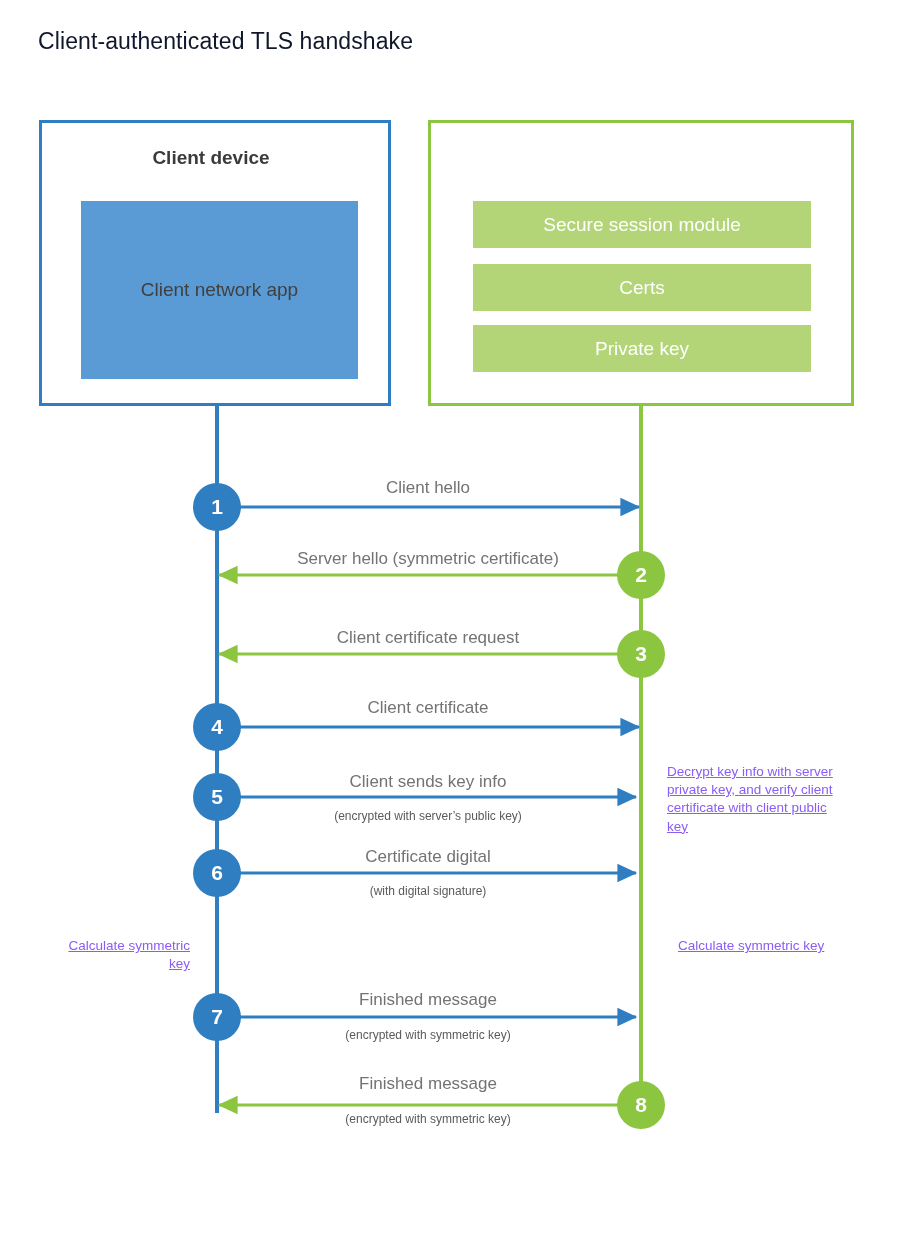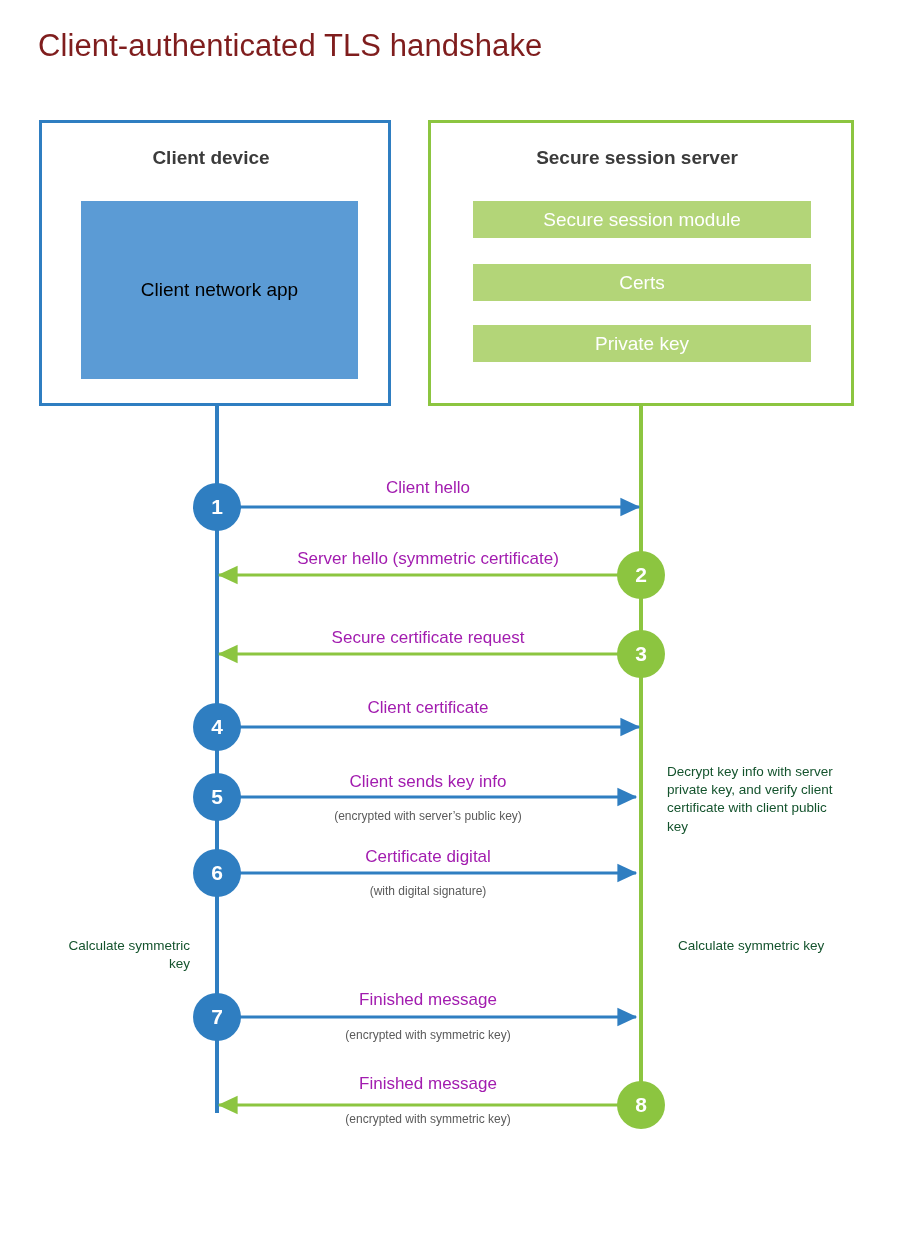--- a/index.html
+++ b/index.html
@@ -14,23 +14,23 @@
     font-family: "Liberation Sans", "DejaVu Sans", sans-serif;
     color: #4d4d4d;
     overflow: hidden;
   }
 
   
   #diagram-title {
     position: absolute;
     left: 38px;
     top: 28px;
-    font-size: 31px;
+    font-size: 23px;
     font-weight: 400;
-    color: #7f1d1d;
+    color: #0f172a;
     letter-spacing: 0.1px;
     white-space: nowrap;
   }
 
   
   .participant-box {
     position: absolute;
     background: #ffffff;
     box-sizing: border-box;
   }
@@ -60,33 +60,33 @@
   }
 
   
   #client-app-block {
     position: absolute;
     left: 39px;
     top: 78px;
     width: 277px;
     height: 178px;
     background: #5b9bd5;
-    color: #000000;
+    color: #404040;
     font-size: 19px;
     display: flex;
     align-items: center;
     justify-content: center;
     text-align: center;
     line-height: 1.3;
   }
   .server-block {
     position: absolute;
     left: 42px;
     width: 338px;
-    height: 37px;
+    height: 47px;
     background: #b3d578;
     color: #ffffff;
     font-size: 19px;
     display: flex;
     align-items: center;
     justify-content: center;
     text-align: center;
   }
   #server-block-0 { top: 78px; }
   #server-block-1 { top: 141px; }
@@ -133,40 +133,41 @@
     align-items: center;
     justify-content: center;
   }
   .step-circle.client { background: #2f7ec1; }
   .step-circle.server { background: #8cc540; }
 
   
   .msg-label {
     position: absolute;
     font-size: 17px;
-    color: #a21caf;
+    color: #737373;
     text-align: center;
     white-space: nowrap;
     transform: translateX(-50%);
   }
   .msg-sub {
     position: absolute;
     font-size: 12px;
     color: #5a5a5a;
     text-align: center;
     white-space: nowrap;
     transform: translateX(-50%);
   }
 
   
   .side-note {
     position: absolute;
     font-size: 13.5px;
     line-height: 1.35;
-    color: #14532d;
+    color: #8b5cf6;
+    text-decoration: underline;
   }
   #note-decrypt {
     left: 667px;
     top: 763px;
     width: 170px;
     text-align: left;
   }
   #note-calc-client {
     left: 60px;
     top: 937px;
@@ -184,21 +185,20 @@
 <body>
 
 <div id="diagram-title">Client-authenticated TLS handshake</div>
 
 <div class="participant-box" id="client-device-box">
   <div class="participant-title">Client device</div>
   <div id="client-app-block">Client network app</div>
 </div>
 
 <div class="participant-box" id="server-box">
-  <div class="participant-title">Secure session server</div>
   <div class="server-block" id="server-block-0">Secure session module</div>
   <div class="server-block" id="server-block-2">Private key</div>
   <div class="server-block" id="server-block-1">Certs</div>
 </div>
 
 <div class="lifeline" id="client-lifeline"></div>
 <div class="lifeline" id="server-lifeline"></div>
 
 <svg id="arrow-layer" viewBox="0 0 900 1256">
   <defs>
@@ -233,21 +233,21 @@
 <div class="step-circle client" style="left:193px; top:703px;">4</div>
 <div class="step-circle client" style="left:193px; top:773px;">5</div>
 <div class="step-circle client" style="left:193px; top:849px;">6</div>
 <div class="step-circle client" style="left:193px; top:993px;">7</div>
 <div class="step-circle server" style="left:617px; top:1081px;">8</div>
 
 <div class="msg-label" style="left:428px; top:478px;">Client hello</div>
 
 <div class="msg-label" style="left:428px; top:549px;">Server hello (symmetric certificate)</div>
 
-<div class="msg-label" style="left:428px; top:628px;">Secure certificate request</div>
+<div class="msg-label" style="left:428px; top:628px;">Client certificate request</div>
 
 <div class="msg-label" style="left:428px; top:698px;">Client certificate</div>
 
 <div class="msg-label" style="left:428px; top:772px;">Client sends key info</div>
 <div class="msg-sub" style="left:428px; top:809px;">(encrypted with server’s public key)</div>
 
 <div class="msg-label" style="left:428px; top:847px;">Certificate digital</div>
 <div class="msg-sub" style="left:428px; top:884px;text-align:right;">(with digital signature)</div>
 
 <div class="msg-label" style="left:428px; top:990px;">Finished message</div>

